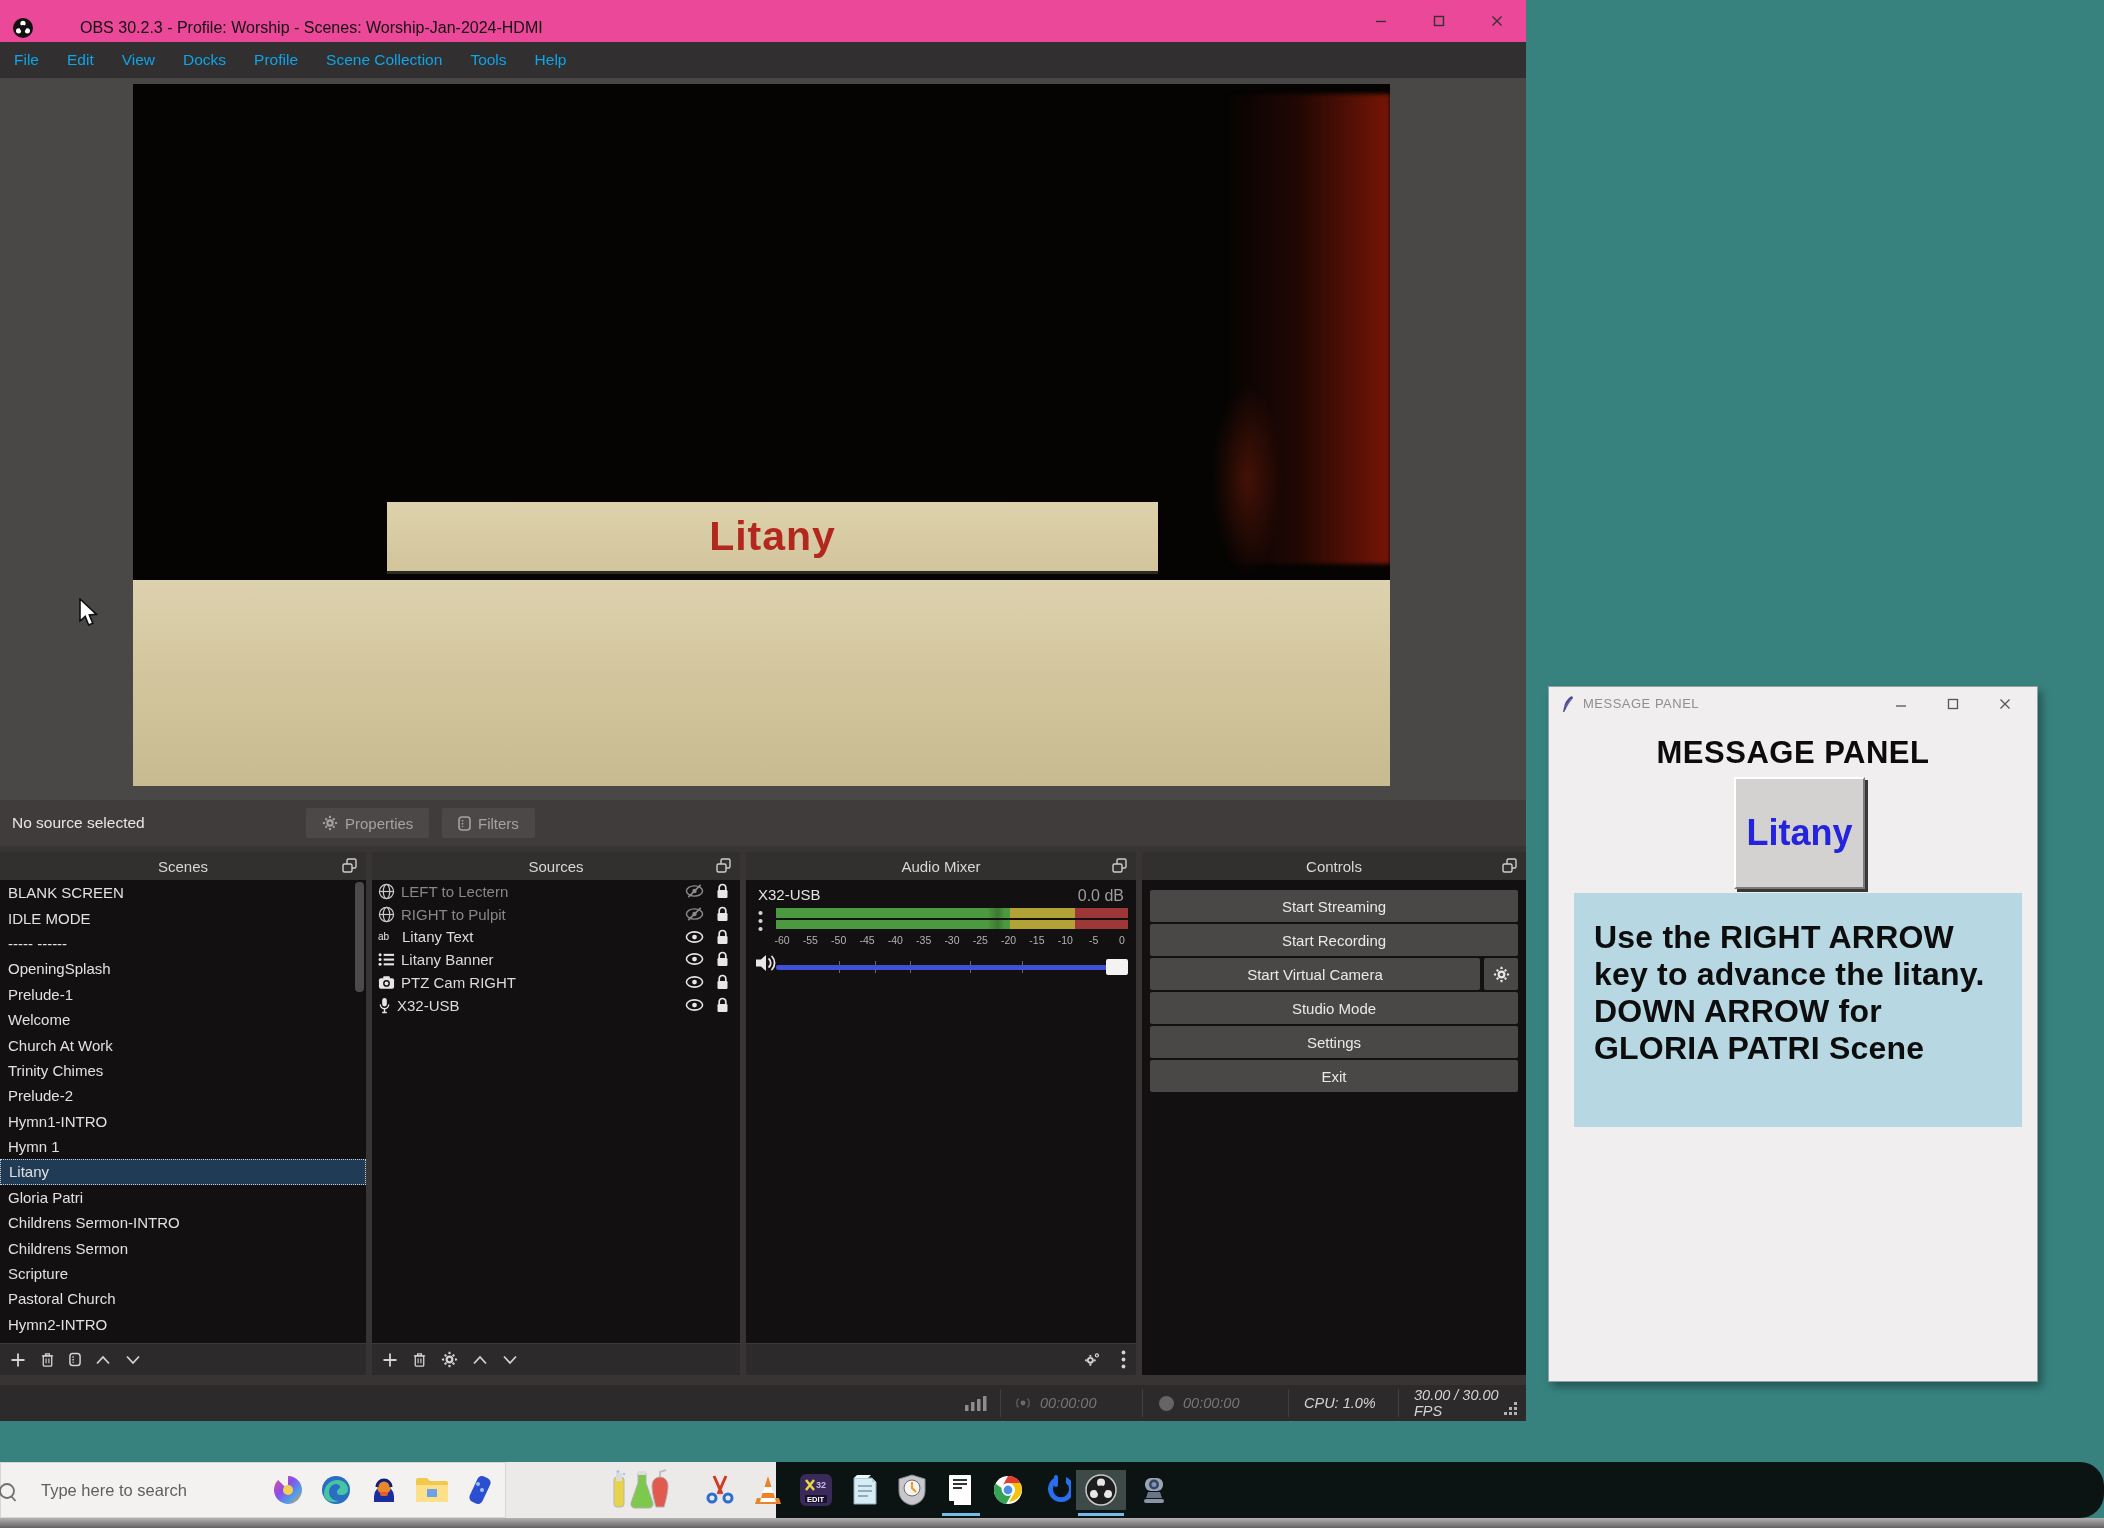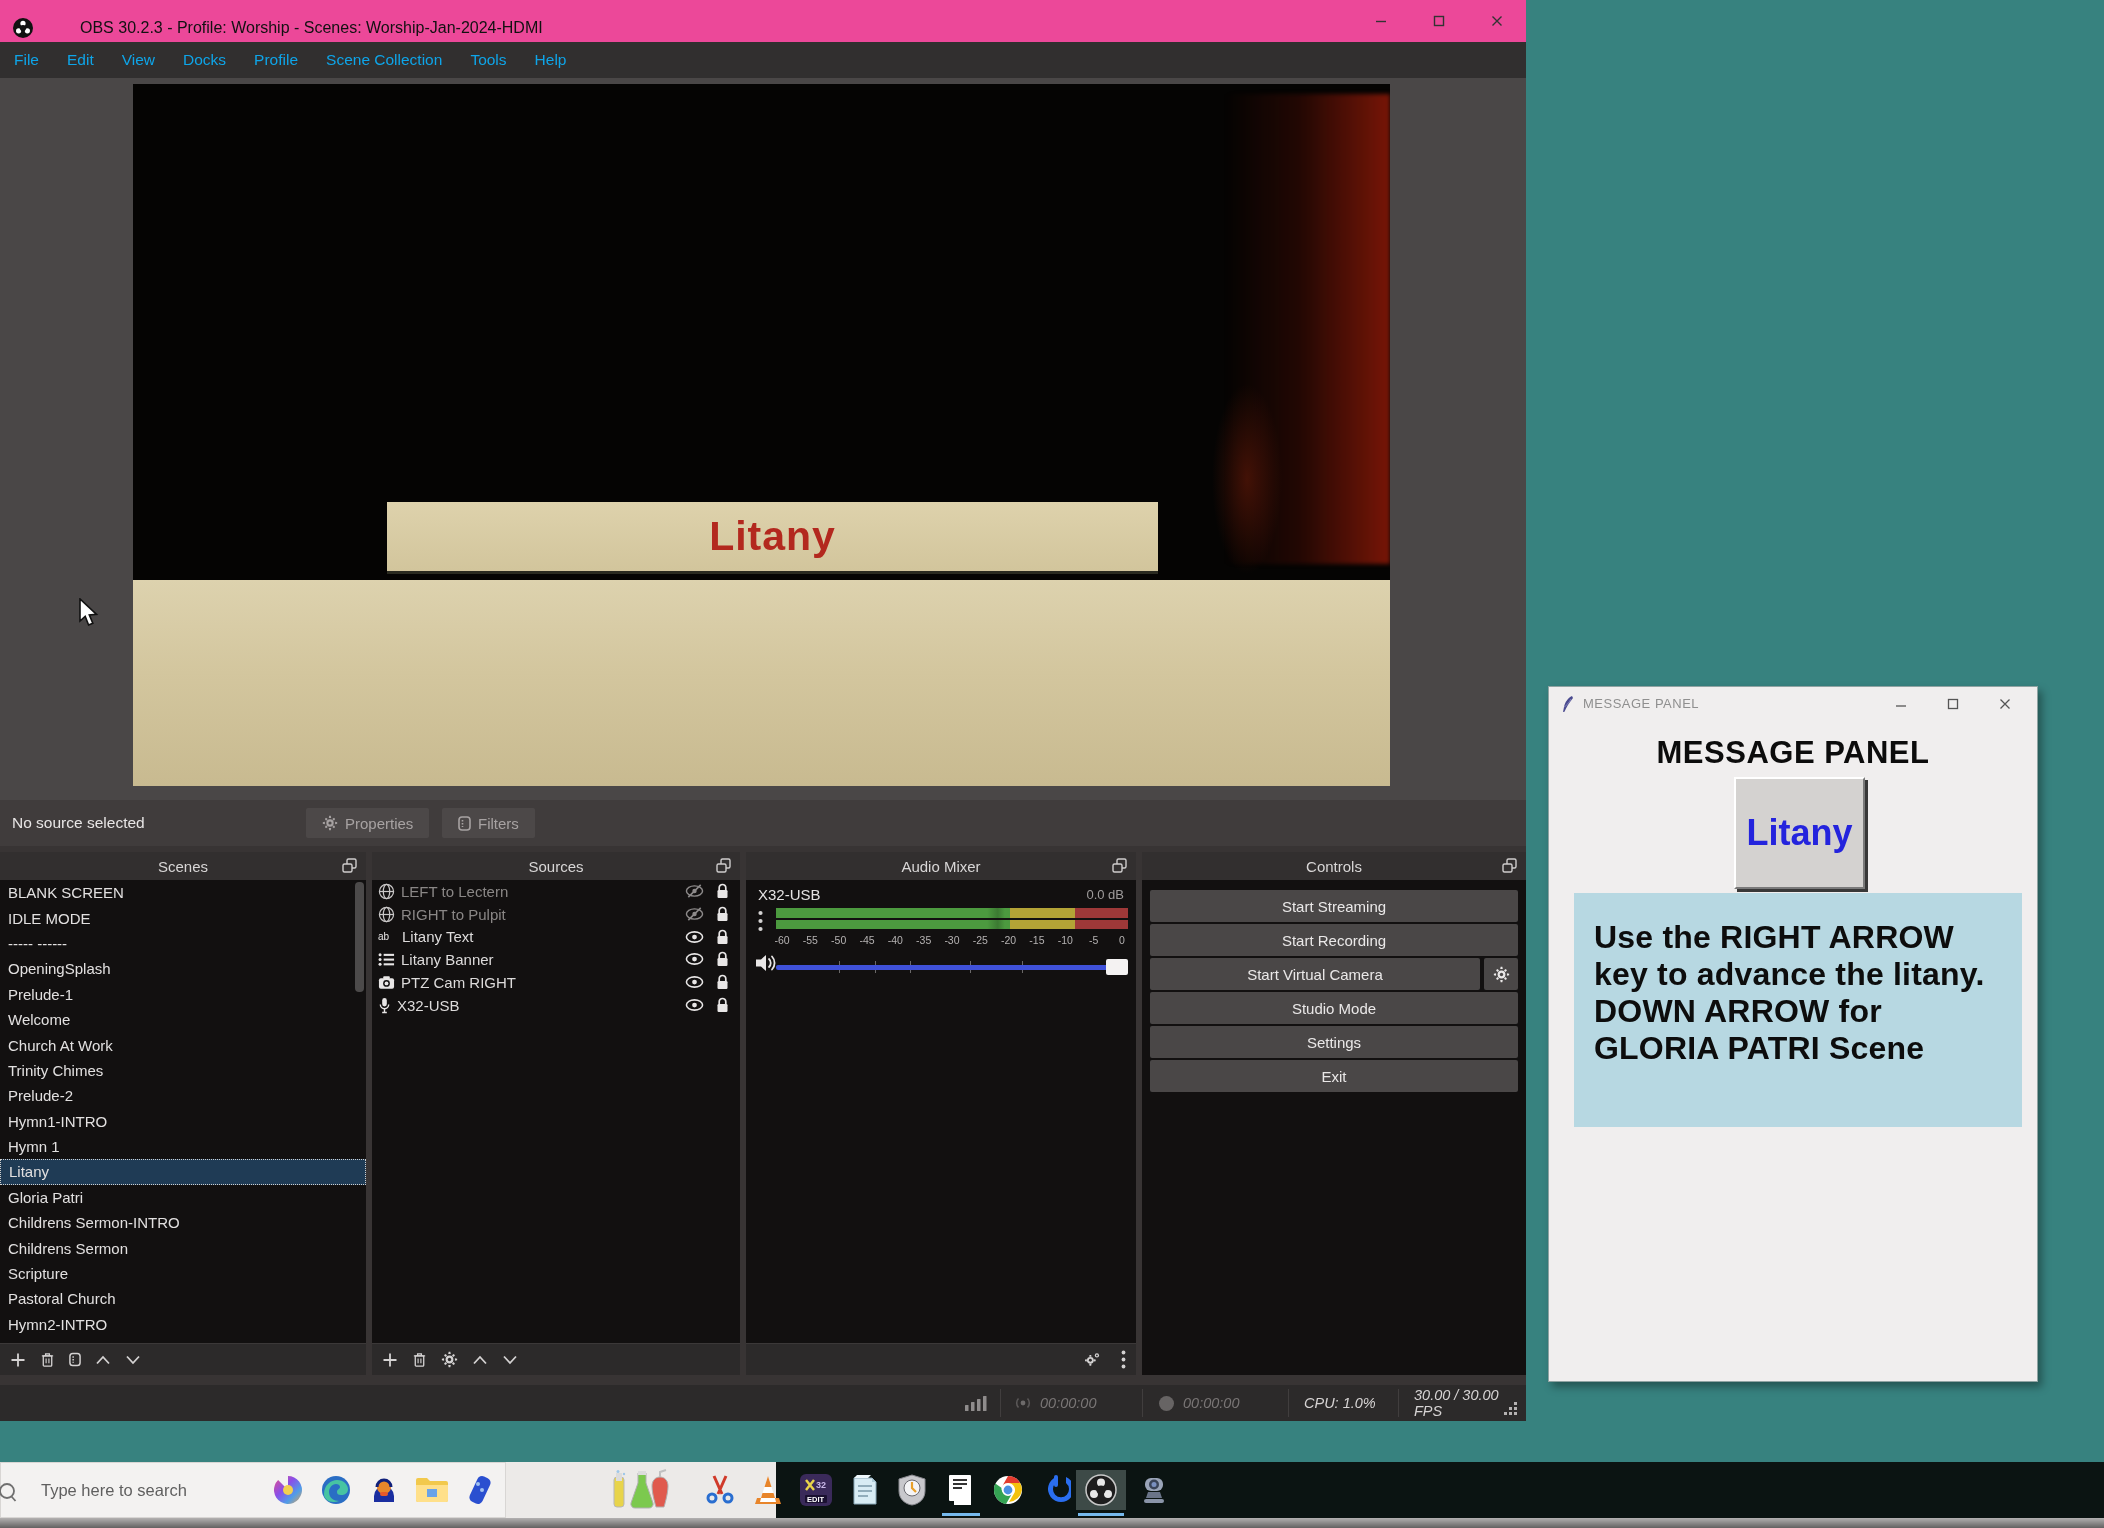--- a/index.html
+++ b/index.html
@@ -59,21 +59,21 @@
   
   .src-row { height:22.8px; display:flex; align-items:center; padding-left:6px; font-size:15px; color:#dddbdb; position:relative; }
   .src-row .lbl { margin-left:6px; }
   .src-row.hidden-src .lbl { color:#8a8786; }
   .src-ico-text { font-weight:normal; font-size:10px; color:#e8e6e6; width:18px; }
   .row-eye { position:absolute; right:36px; top:3px; }
   .row-lock { position:absolute; right:10px; top:3px; }
 
   
   .mix-channel { position:absolute; left:12px; top:6px; color:#e4e2e2; font-size:15px; }
-  .mix-db { position:absolute; right:12px; top:7px; color:#9f9c9c; font-size:13px; }
+  .mix-db { position:absolute; right:12px; top:7px; color:#9f9c9c; font-size:16px; }
   .mix-kebab { position:absolute; left:12px; top:30px; }
   .meter { position:absolute; left:30px; right:8px; top:28px; }
   .meter .bar { height:10px; margin-bottom:2px;
     background:linear-gradient(90deg,#4c9a3f 0%,#4c9a3f 60%,#3c7a32 63%,#4c9a3f 65%,#4c9a3f 66.5%,#b3a336 66.5%,#b3a336 85%,#9e3838 85%,#9e3838 100%); }
   .meter .bar2 { height:9px; }
   .mix-scale { position:absolute; left:24px; right:2px; top:54px; display:flex; justify-content:space-between; }
   .mix-scale span { font-size:10.5px; color:#b5b2b2; width:24px; text-align:center; }
   .mix-speaker { position:absolute; left:8px; top:72px; }
   .mix-slider { position:absolute; left:30px; right:8px; top:78px; height:18px; }
   .mix-slider .line { position:absolute; left:0; right:0; top:7px; height:5px; background:#3f51d9; border-radius:2px; }
@@ -101,21 +101,21 @@
   .msg-cbtn { width:52px; height:33px; display:flex; align-items:center; justify-content:center; color:#555; font-size:14px; }
   .msg-heading { position:absolute; top:48px; left:0; width:100%; text-align:center; font-size:31px; font-weight:800; color:#0c0c0c; letter-spacing:.5px; }
   .msg-btn { position:absolute; left:185px; top:90px; width:131px; height:112px; background:#d4d2d0;
     border-top:2px solid #fff; border-left:2px solid #fff; border-right:2px solid #7a7a7a; border-bottom:2px solid #7a7a7a;
     box-shadow:3px 3px 0 rgba(10,10,10,.8); display:flex; align-items:center; justify-content:center; }
   .msg-btn span { font-size:36px; font-weight:bold; color:#2424dd; }
   .msg-box { position:absolute; left:25px; top:206px; width:448px; height:234px; background:#b7d8e2; padding:26px 20px 0 20px; }
   .msg-box .txt { font-size:32px; font-weight:bold; color:#0d0d0d; line-height:1.16; letter-spacing:.2px; }
 
   
-  .taskbar { position:absolute; left:0; top:1462px; width:100%; height:56px; background:#0b1412; }
+  .taskbar { position:absolute; left:0; top:1462px; width:100%; height:56px; background:#0b1412;border-radius:24px; }
   .tb-search { position:absolute; left:0; top:0; width:506px; height:56px; background:#f3f2f1; border:1px solid #d8d6d4; display:flex; align-items:center; }
   .tb-search .ph { margin-left:40px; font-size:16.5px; color:#5f5f5f; }
   .tb-flask-tile { position:absolute; left:506px; top:0; width:270px; height:56px; background:#eceae8; display:flex; align-items:center; justify-content:center; }
   .tb-ico { position:absolute; top:8px; width:40px; height:40px; display:flex; align-items:center; justify-content:center; }
   .tb-active { background:#3d4a47; }
   .tb-underline { position:absolute; top:51px; height:3px; background:#76b9ed; }
   .bottom-strip { position:absolute; left:0; top:1518px; width:100%; height:10px; background:linear-gradient(180deg,#b3b1b1,#636161); }
 
   .cursor { position:absolute; left:78px; top:598px; z-index:50; }
 </style>

